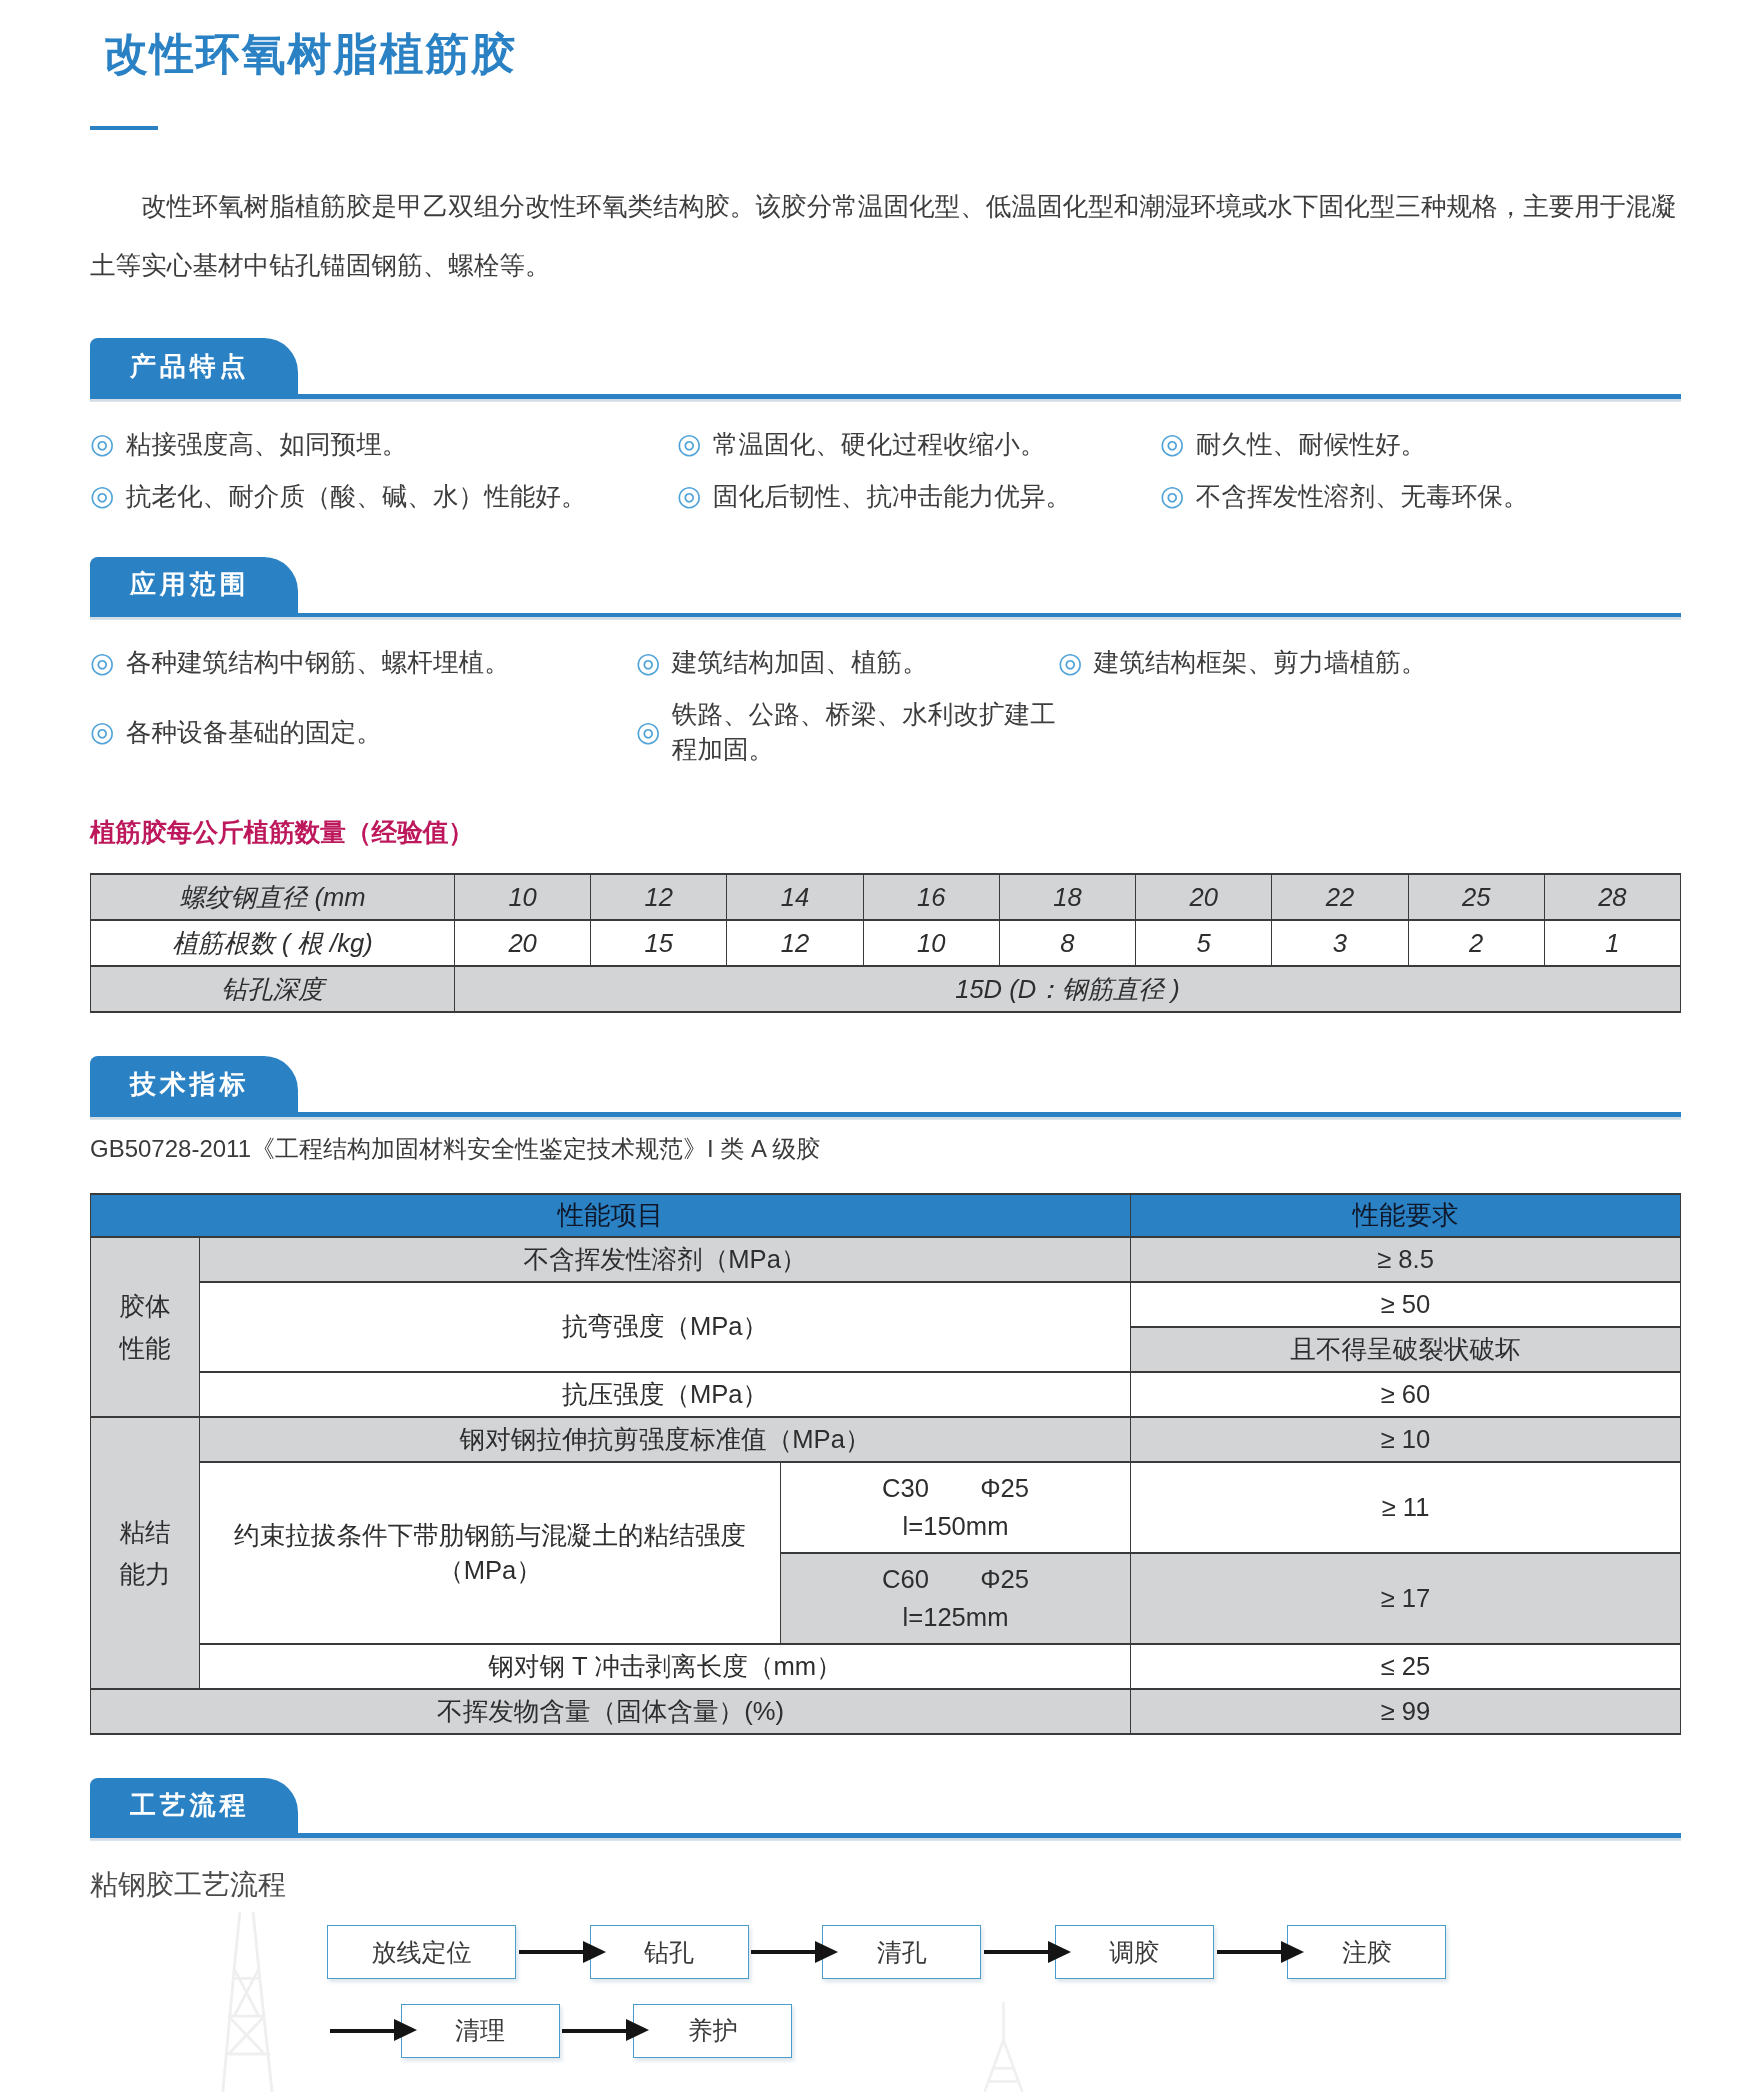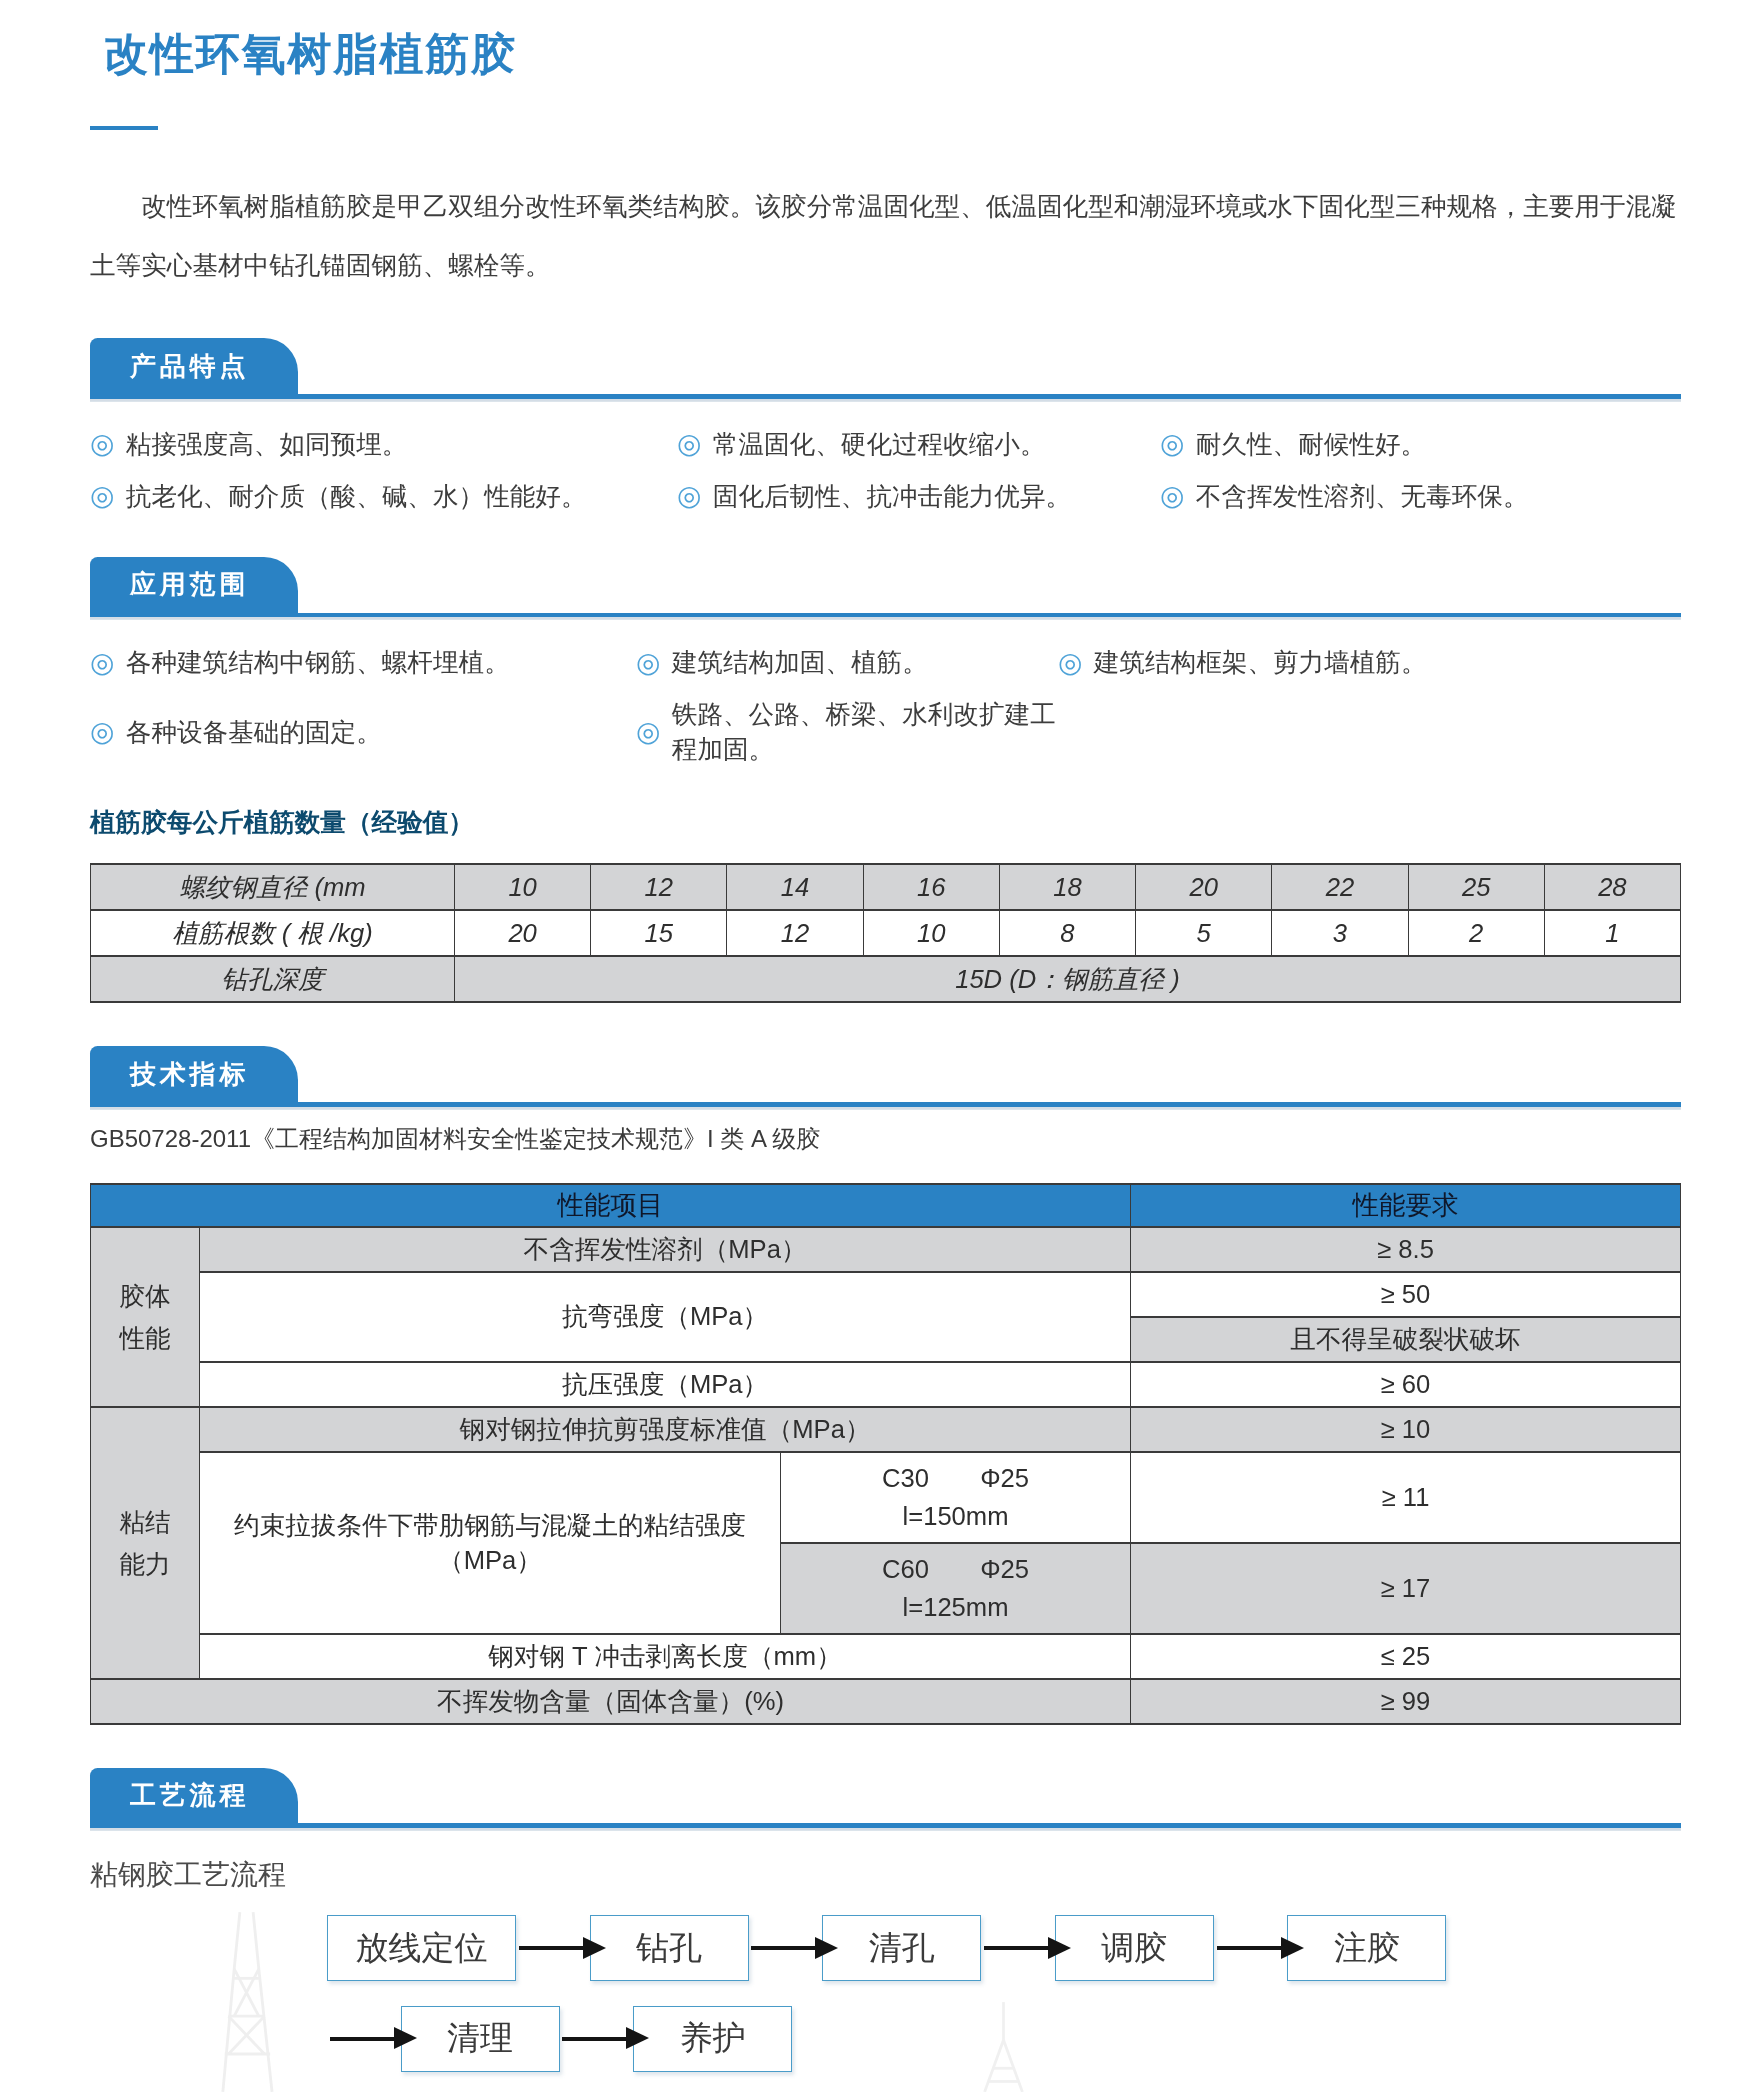--- a/index.html
+++ b/index.html
@@ -44,41 +44,41 @@
   .bdot{color:var(--accent-light);font-size:28px;margin-right:11.4px;line-height:1;}
 
   
   table{border-collapse:collapse;width:100%;table-layout:fixed;}
   td,th{border-left:1.9px solid var(--tbl-border);border-right:1.9px solid var(--tbl-border);
         border-top:2.8px solid var(--tbl-border);border-bottom:2.8px solid var(--tbl-border);
         text-align:center;vertical-align:middle;font-size:25.6px;font-weight:normal;color:#2e2e2e;}
   .gray{background:var(--gray-cell);}
   .white{background:#fff;}
 
-  .caption{margin-top:38px;font-size:25.6px;font-weight:bold;color:#0c4a6e;}
+  .caption{margin-top:48px;font-size:25.6px;font-weight:bold;color:#be185d;}
   .rebar{margin-top:23px;font-style:italic;}
   .rebar td{height:46px;}
   .rebar col.lbl{width:364px;}
 
   .std-line{margin-top:16px;text-align:left;font-size:24px;color:#3a3a3a;}
   .tech{margin-top:28px;}
   .tech th{background:var(--accent);color:#0f172a;font-size:26.5px;height:43px;}
   .tech td{height:45px;}
   .tech td.tall{height:91px;}
   .tech .vtext{display:inline-block;width:2.05em;line-height:42px;text-align:center;}
   .two-line span{display:block;line-height:38px;}
 
   
   .flow-caption{margin-top:28px;font-size:28px;color:#4a4a4a;}
   .flow-row{display:flex;align-items:center;margin-left:237px;margin-top:21px;}
   .flow-row.second{margin-top:24.6px;}
   .flow-box{
     min-width:159px;padding:9.5px 24.6px;background:#fff;
     border:1.9px solid var(--box-border);text-align:center;
-    font-size:33px;color:#3a3a3a;box-shadow:1.9px 2.8px 3.8px rgba(120,150,175,.25);
+    font-size:25px;color:#3a3a3a;box-shadow:1.9px 2.8px 3.8px rgba(120,150,175,.25);
     white-space:nowrap;
   }
   .flow-box.wide{min-width:189px;}
   .farrow{position:relative;width:68px;height:3.8px;background:#141414;margin:0 2.8px;flex:none;}
   .farrow::after{
     content:"";position:absolute;right:-19px;top:-9.5px;
     border-left:23px solid #141414;border-top:11.4px solid transparent;border-bottom:11.4px solid transparent;
   }
 </style>
 </head>

